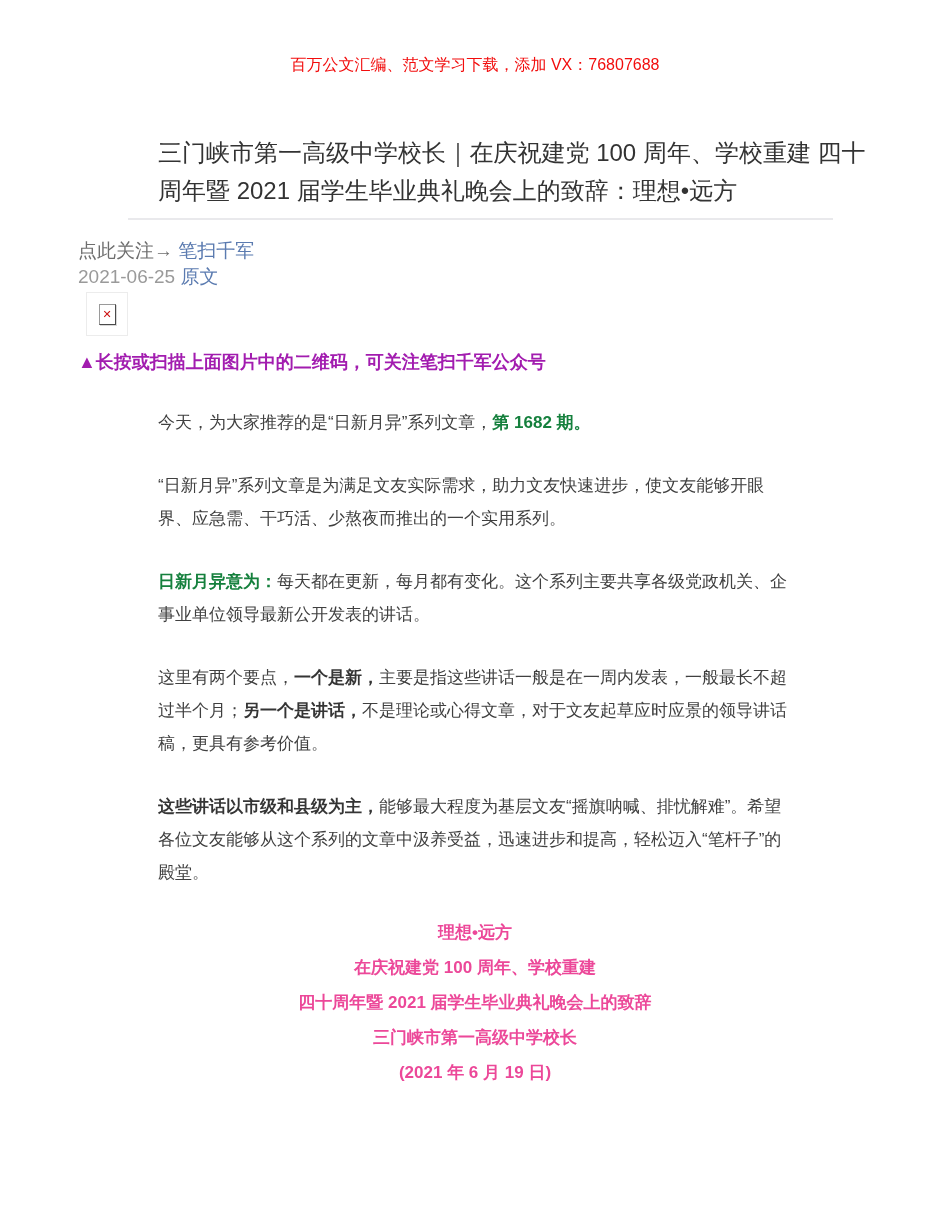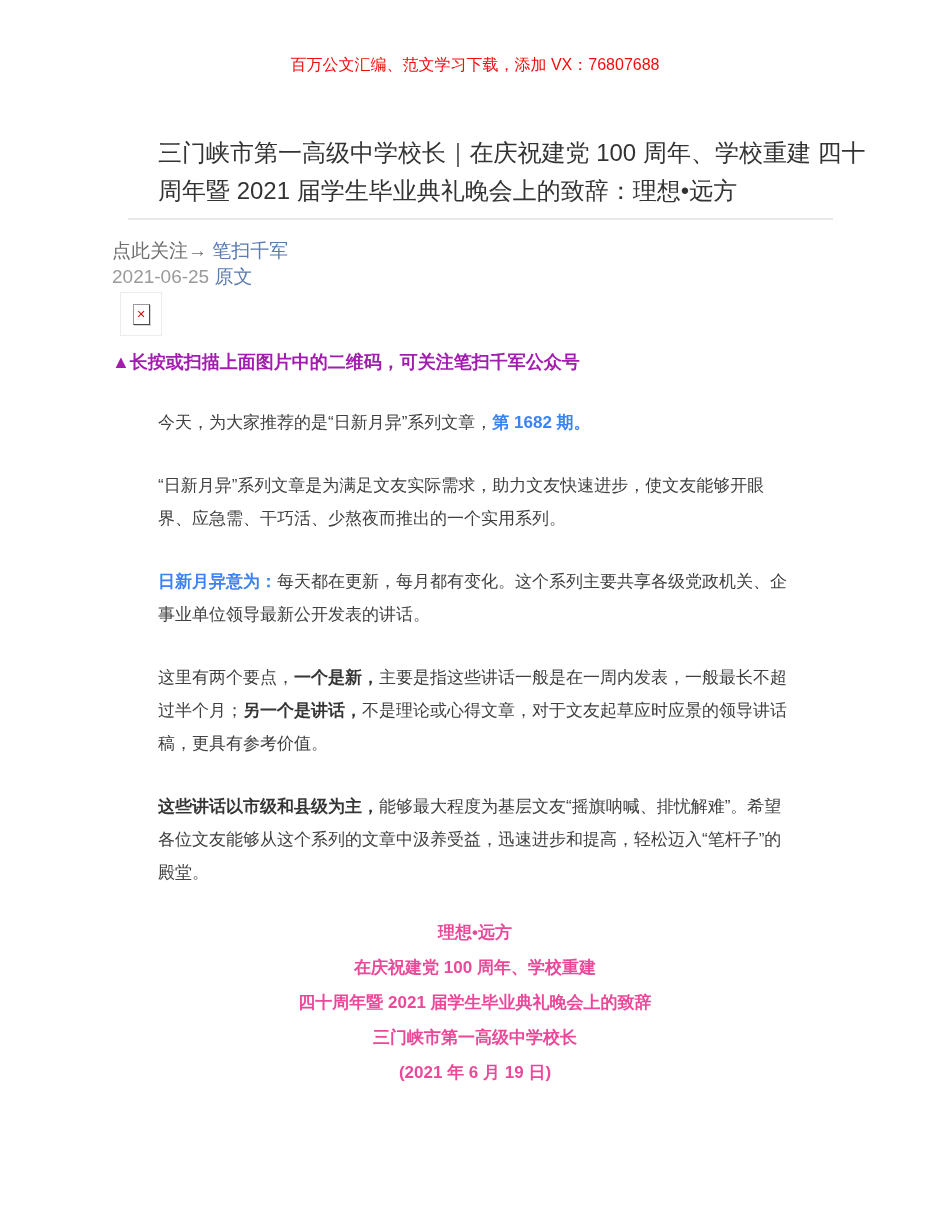--- a/index.html
+++ b/index.html
@@ -29,21 +29,21 @@
     line-height: 38px;
     font-weight: 400;
     color: #333333;
   }
   .divider {
     height: 2px;
     background: #e9e9ec;
     margin: 8px 117px 0 128px;
   }
   .meta {
-    margin: 18px 158px 0 112px;
+    margin: 18px 158px 0 78px;
   }
   .follow-line {
     font-size: 19px;
     line-height: 26px;
     color: #6e6e6e;
   }
   .date-line {
     font-size: 19px;
     line-height: 26px;
     color: #9a9a9a;
@@ -89,21 +89,21 @@
     line-height: 20px;
   }
   .article {
     margin: 0 158px;
     color: #404040;
     font-size: 17px;
     line-height: 33px;
   }
   .para { margin: 30px 0 0 0; }
   .para.first { margin-top: 34px; }
-  .red-bold { color: #3b82f6; font-weight: bold; }
+  .red-bold { color: #15803d; font-weight: bold; }
   .bold { font-weight: bold; color: #353535; }
   .speech-head {
     margin-top: 26px;
     text-align: center;
     color: #ec4899;
     font-weight: bold;
     font-size: 17px;
     line-height: 35px;
   }
 </style>

